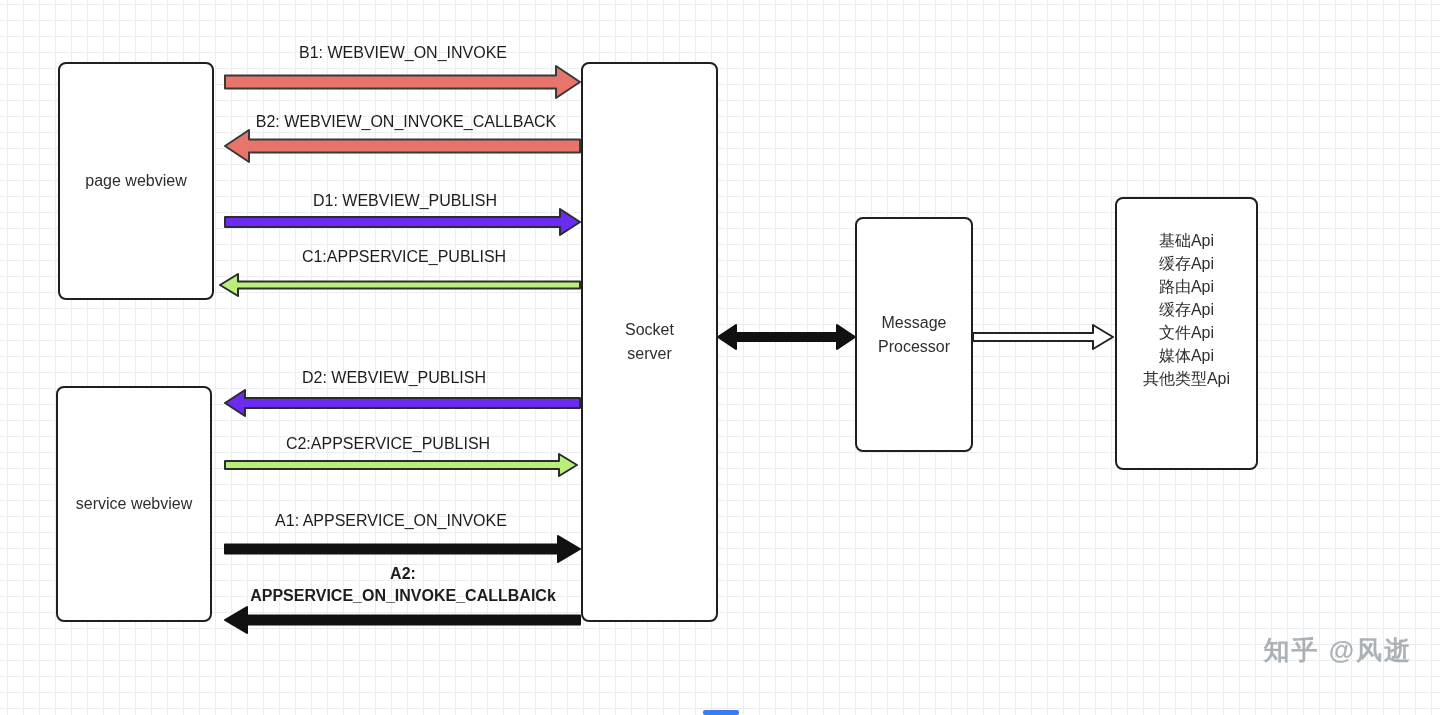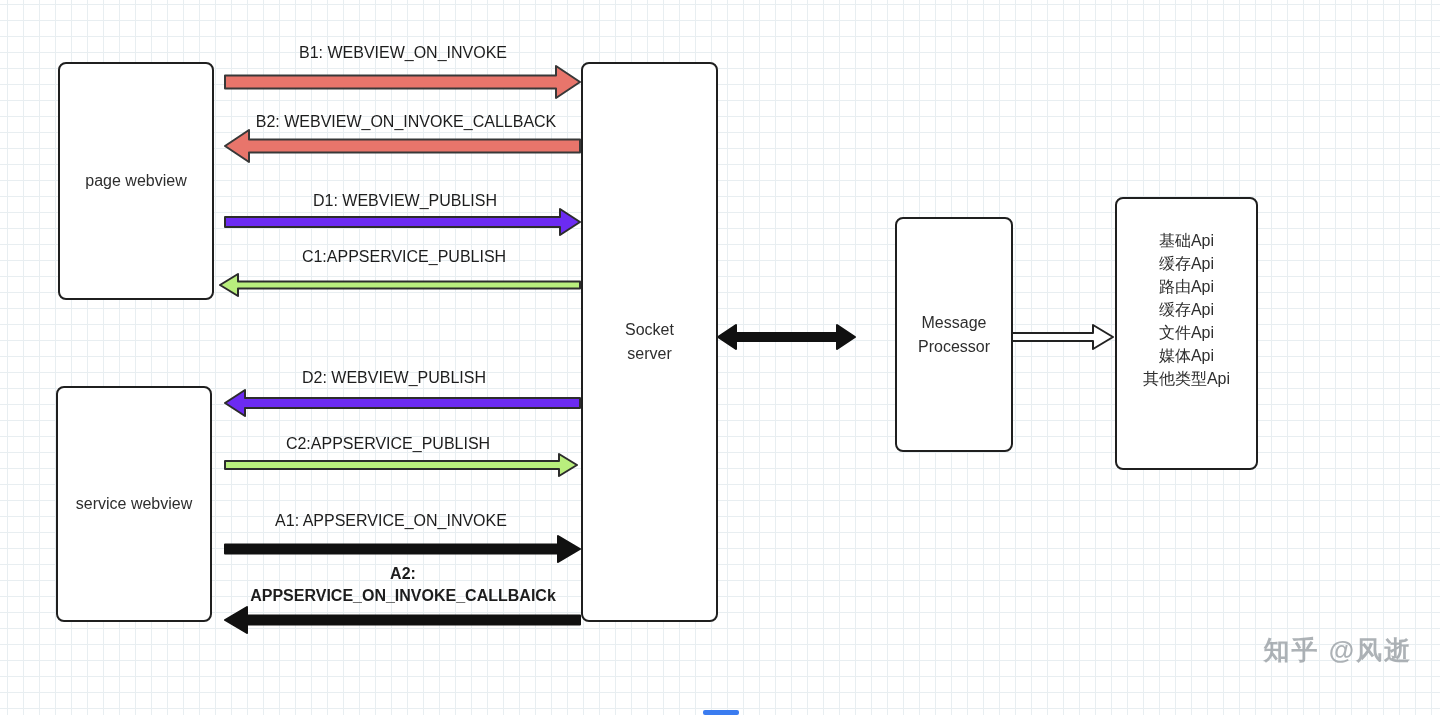--- a/index.html
+++ b/index.html
@@ -56,21 +56,21 @@
   </div>
 
   <div class="node" style="left:56px; top:386px; width:156px; height:236px;">
     <span>service webview</span>
   </div>
 
   <div class="node" style="left:581px; top:62px; width:137px; height:560px;">
     <span class="narrow-label">Socket server</span>
   </div>
 
-  <div class="node" style="left:855px; top:217px; width:118px; height:235px; padding:0 6px;margin-left:40px;">
+  <div class="node" style="left:855px; top:217px; width:118px; height:235px; padding:0 6px;">
     <span>Message Processor</span>
   </div>
 
   <div class="node api-node" style="left:1115px; top:197px; width:143px; height:273px;">
     <div class="api-lines">
       <div class="api-line">基础Api</div>
       <div class="api-line">缓存Api</div>
       <div class="api-line">路由Api</div>
       <div class="api-line">缓存Api</div>
       <div class="api-line">文件Api</div>

